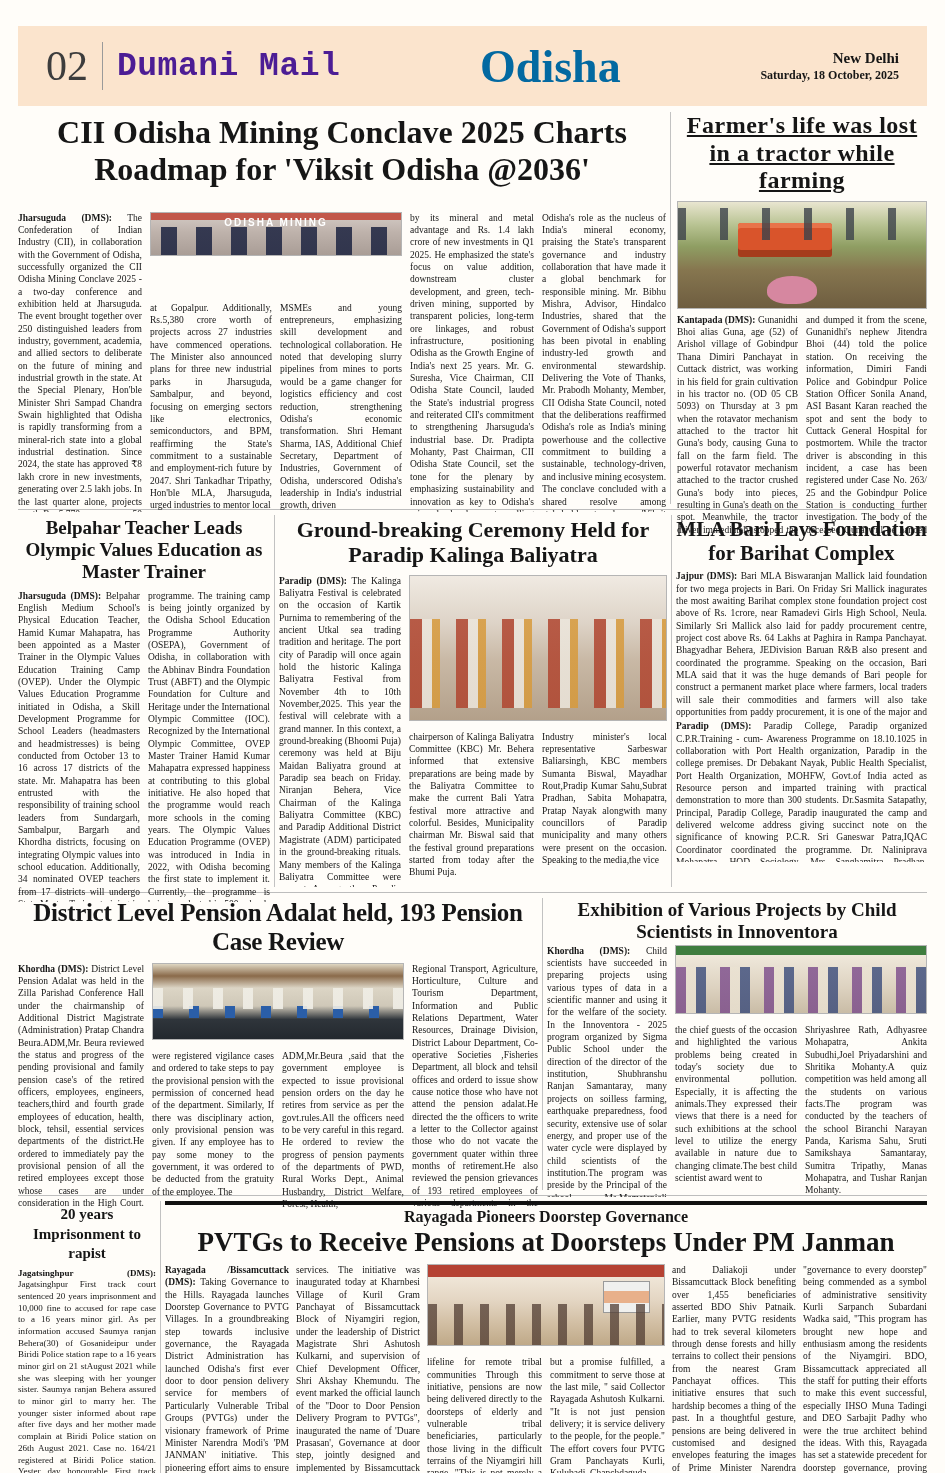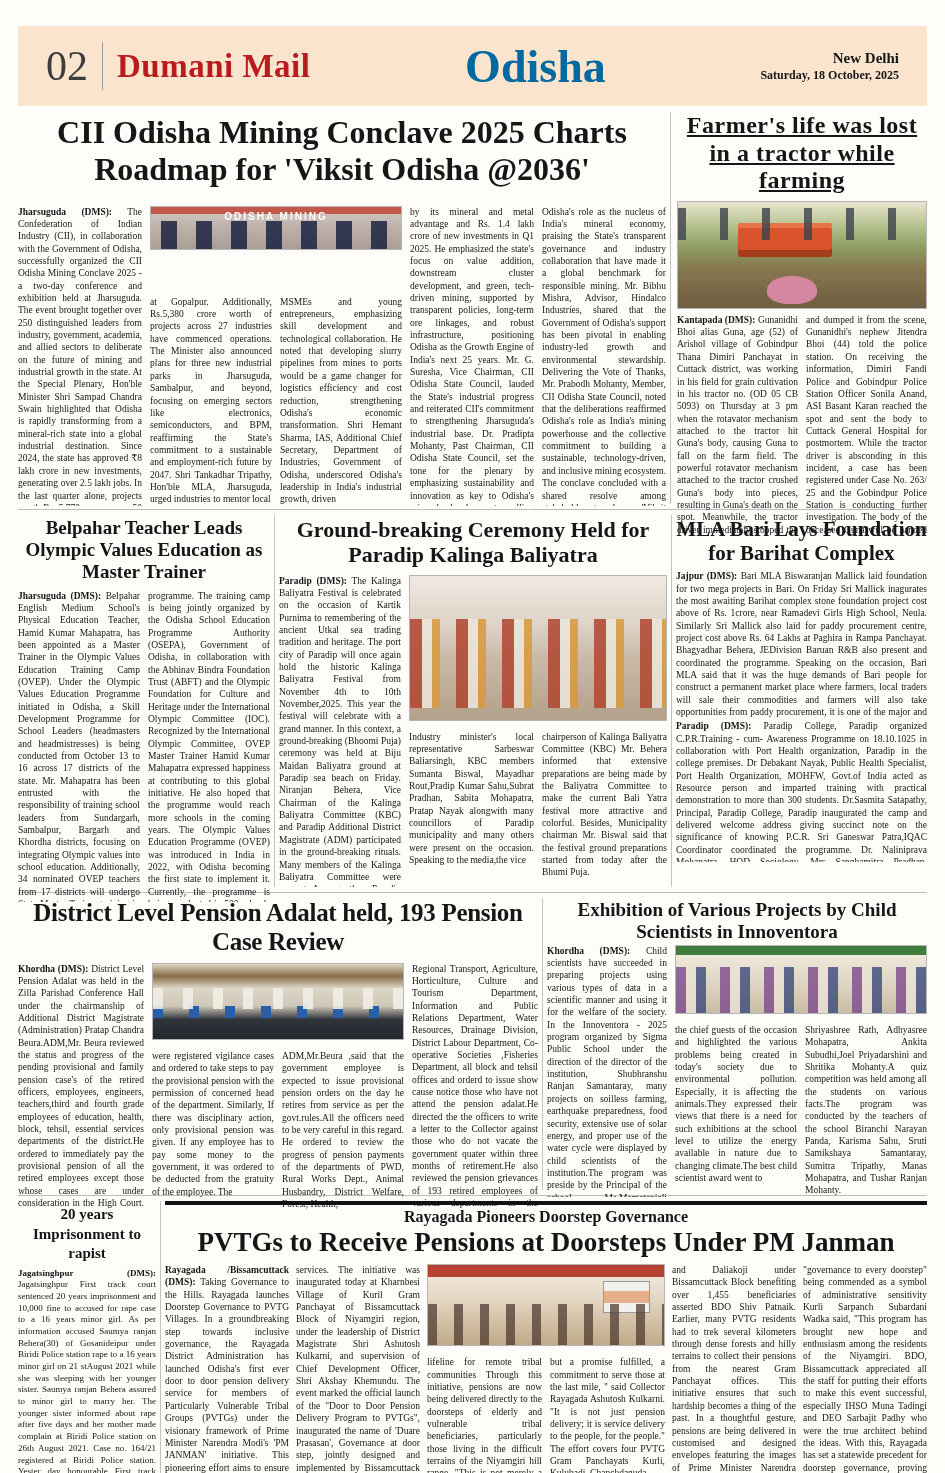--- a/index.html
+++ b/index.html
@@ -6,38 +6,38 @@
   html,body { background:#e9e9e9; }
   .page {
     width: 945px; height: 1473px; margin: 0 auto; background: #fffdf9;
     font-family: "Liberation Serif", "DejaVu Serif", serif; color: #161616;
     position: relative; overflow: hidden; padding: 26px 18px 8px 18px;
   }
   
   .header-band { background:#fbe4cd; height:80px; display:flex; align-items:center; padding:0 28px; }
   .pageno { font-size:42px; color:#3d3d3d; }
   .rule-v { width:1px; height:48px; background:#9a9a9a; margin:0 14px; }
-  .masthead { font-size:33px; font-weight:700; color:#b91c1c; letter-spacing:.5px; }
+  .masthead { font-size:33px; font-weight:700; color:#4c1d95; letter-spacing:.5px;font-family:Liberation Mono, monospace; }
   .section-title { flex:1; text-align:center; font-size:46px; font-weight:700; color:#0369a1; }
   .pubinfo { text-align:right; line-height:1.25; }
   .pub-city { font-size:15px; font-weight:700; }
   .pub-date { font-size:12px; font-weight:700; }
   
   .hsep { height:1px; background:#bdbdbd; margin:5px 0; }
   .vsep { width:1px; background:#c2c2c2; margin:0 4px; flex:0 0 1px; }
   .article-col { font-size:9.5px; line-height:1.30; text-align:justify; overflow:hidden; }
   .dateline { font-weight:700; }
   .photo { position:relative; overflow:hidden; border:1px solid #b5b5b5; }
   .cols2 { display:flex; gap:8px; margin-top:10px; }
   .cols2 > .article-col { flex:1; }
   h1,h2,h3 { font-weight:700; text-align:center; line-height:1.15; }
   
   .row1 { display:flex; margin-top:6px; height:392px; }
   .main-art { flex:0 0 648px; }
-  .h-cii { font-size:32px; margin:2px 6px 18px 6px; }
+  .h-cii { font-size:32px; margin:2px 6px 24px 6px; }
   .cii-body { display:flex; gap:8px; height:300px; }
   .cii-c1, .cii-c4, .cii-c5 { flex:0 0 124px; }
   .cii-mid { flex:0 0 252px; display:flex; flex-direction:column;gap:36px; }
   .cii-photo { height:148px; }
   .farmer-art { flex:1; padding-left:2px; }
   .h-farmer { font-size:24px; margin-bottom:6px; letter-spacing:.5px;text-decoration:underline; }
   .farmer-photo { height:108px; margin-bottom:5px; }
   .farmer-cols { display:flex; gap:8px; height:222px; }
   .farmer-cols > .article-col { flex:1; }
   
@@ -172,22 +172,22 @@
       </div>
     </div>
     <div class="vsep"></div>
     <div class="baliyatra">
       <h2 class="h-baliyatra">Ground-breaking Ceremony Held for Paradip Kalinga Baliyatra</h2>
       <div class="baliyatra-body">
         <div class="article-col baliyatra-c1"><span class="dateline">Paradip (DMS):</span> <span>The Kalinga Baliyatra Festival is celebrated on the occasion of Kartik Purnima to remembering of the ancient Utkal sea trading tradition and heritage. The port city of Paradip will once again hold the historic Kalinga Baliyatra Festival from November 4th to 10th November,2025. This year the festival will celebrate with a grand manner. In this context, a ground-breaking (Bhoomi Puja) ceremony was held at Biju Maidan Baliyatra ground at Paradip sea beach on Friday. Niranjan Behera, Vice Chairman of the Kalinga Baliyatra Committee (KBC) and Paradip Additional District Magistrate (ADM) participated in the ground-breaking rituals. Many members of the Kalinga Baliyatra Committee were present. Among others Paradip Municipal chairperson Basant Biswal, Abhishek Panda, EO, Paradip Municipality,Smruti Ranjan Kar, ASP, Paradip,</span></div>
         <div class="baliyatra-mid">
           <div class="photo baliyatra-photo ph-baliyatra"></div>
           <div class="cols2">
+            <div class="article-col">chairperson of Kalinga Baliyatra Committee (KBC) Mr. Behera informed that extensive preparations are being made by the Baliyatra Committee to make the current Bali Yatra festival more attractive and colorful. Besides, Municipality chairman Mr. Biswal said that the festival ground preparations started from today after the Bhumi Puja.</div>
             <div class="article-col">Industry minister's local representative Sarbeswar Baliarsingh, KBC members Sumanta Biswal, Mayadhar Rout,Pradip Kumar Sahu,Subrat Pradhan, Sabita Mohapatra, Pratap Nayak alongwith many councillors of Paradip municipality and many others were present on the occasion. Speaking to the media,the vice</div>
-            <div class="article-col">chairperson of Kalinga Baliyatra Committee (KBC) Mr. Behera informed that extensive preparations are being made by the Baliyatra Committee to make the current Bali Yatra festival more attractive and colorful. Besides, Municipality chairman Mr. Biswal said that the festival ground preparations started from today after the Bhumi Puja.</div>
           </div>
         </div>
       </div>
     </div>
     <div class="vsep"></div>
     <div class="rightcol2">
       <div>
         <h2 class="h-bari">MLA Bari Lays Foundation for Barihat Complex</h2>
         <div class="article-col bari-body"><span class="dateline">Jajpur (DMS):</span> <span>Bari MLA Biswaranjan Mallick laid foundation for two mega projects in Bari. On Friday Sri Mallick inagurates the most awaiting Barihat complex stone foundation project cost above of Rs. 1crore, near Ramadevi Girls High School, Neula. Similarly Sri Mallick also laid for paddy procurement centre, project cost above Rs. 64 Lakhs at Paghira in Rampa Panchayat. Bhagyadhar Behera, JEDivision Baruan R&amp;B also present and coordinated the programme. Speaking on the occasion, Bari MLA said that it was the huge demands of Bari people for construct a permanent market place where farmers, local traders will sale their commodities and farmers will also take opportunities from paddy procurement, it is one of the major and initiative project, Sri Mallick added. With large public gathers, Bari Chairperson, Vice Chairperson, ZP members, local representives were present and felicitated Sri Mallick in this regard.</span></div>
       </div>

